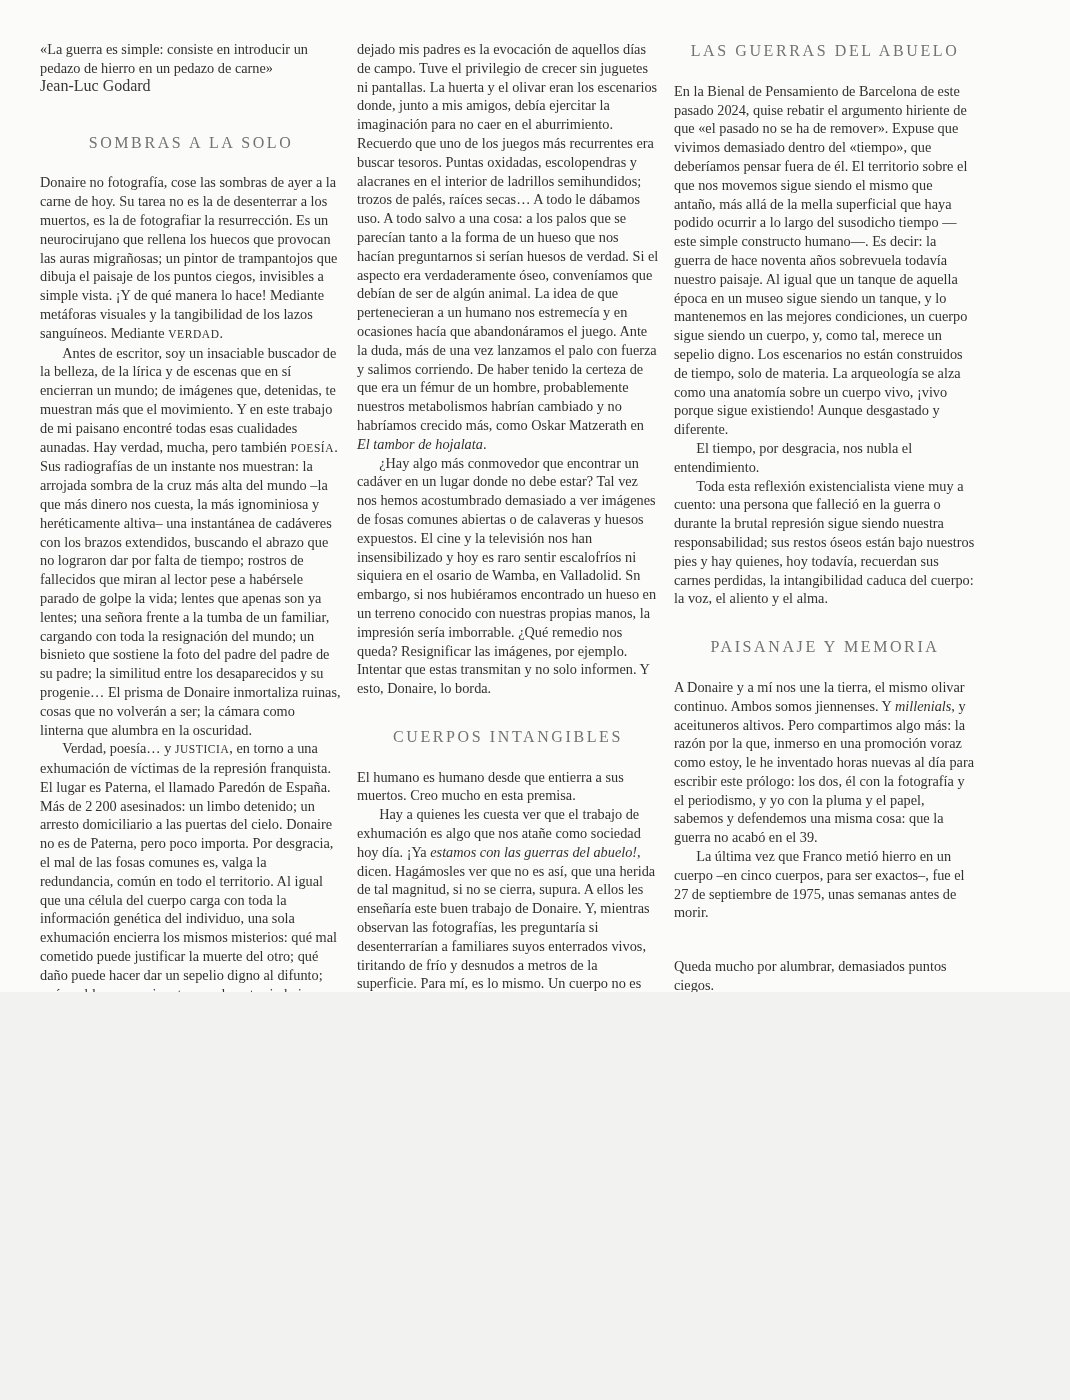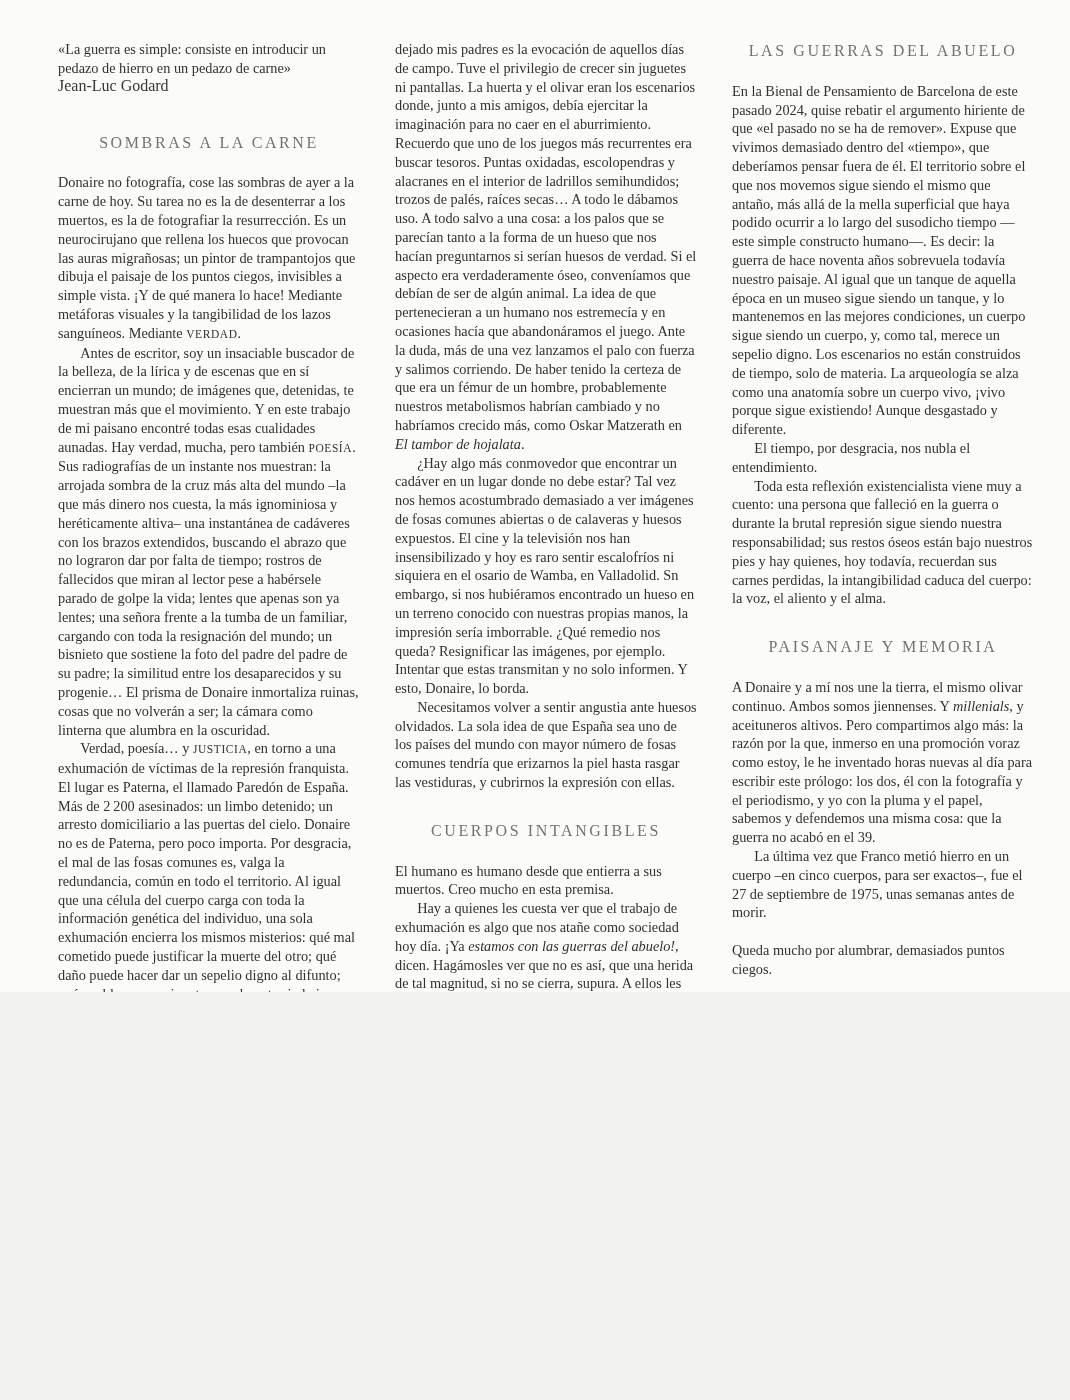--- a/index.html
+++ b/index.html
@@ -1,28 +1,28 @@
 <!DOCTYPE html>
 <html><head>
 <meta charset="utf-8">
 <style>
   html,body{margin:0;padding:0;background:#f2f2f0;}
   .page{
     width:1070px;height:992px;box-sizing:border-box;
     background:#fbfbf9;color:#34312c;
-    padding:40px 52px 0 58px;
-    display:flex;gap:35px;
+    padding:40px 52px 0 40px;
+    display:flex;gap:15px;
     font-family:"Liberation Serif","DejaVu Serif",serif;
     overflow:hidden;
     -webkit-font-smoothing:antialiased;
   }
   .col{flex:0 0 302px;width:302px;font-size:14.3px;line-height:18.8px;text-align:left;hyphens:none;}
   .col p{margin:0;}
   p.ind{text-indent:1.55em;}
-  p.close{margin-top:19px;}
+  p.close{margin-top:35px;}
   .quote{margin:0;}
   .attr{font-size:16px;line-height:16px;margin:5px 0 14px 0;color:#3a3732;}
   h2.h{
     font-weight:400;font-size:16px;letter-spacing:2.6px;
     color:#73726e;text-align:center;
     margin:30px 0 21px 0;
     font-family:"Liberation Serif","DejaVu Serif",serif;
     white-space:nowrap;
   }
   h2.h.first{margin-top:2px;}
@@ -31,32 +31,31 @@
   i{}
 </style>
 </head>
 <body>
 
 <div class="page">
 
   <div class="col">
     <p class="quote">«La guerra es simple: consiste en introducir un pedazo de hierro en un pedazo de carne»</p>
     <p class="attr">Jean-Luc Godard</p>
-    <h2 class="h roomy">SOMBRAS A LA CARNE</h2>
+    <h2 class="h roomy">SOMBRAS A LA SOLO</h2>
     <p>Donaire no fotografía, cose las sombras de ayer a la carne de hoy. Su tarea no es la de desenterrar a los muertos, es la de fotografiar la resurrección. Es un neurocirujano que rellena los huecos que provocan las auras migrañosas; un pintor de trampantojos que dibuja el paisaje de los puntos ciegos, invisibles a simple vista. ¡Y de qué manera lo hace! Mediante metáforas visuales y la tangibilidad de los lazos sanguíneos. Mediante <sc>VERDAD</sc>.</p>
     <p class="ind">Antes de escritor, soy un insaciable buscador de la belleza, de la lírica y de escenas que en sí encierran un mundo; de imágenes que, detenidas, te muestran más que el movimiento. Y en este trabajo de mi paisano encontré todas esas cualidades aunadas. Hay verdad, mucha, pero también <sc>POESÍA</sc>. Sus radiografías de un instante nos muestran: la arrojada sombra de la cruz más alta del mundo –la que más dinero nos cuesta, la más ignominiosa y heréticamente altiva– una instantánea de cadáveres con los brazos extendidos, buscando el abrazo que no lograron dar por falta de tiempo; rostros de fallecidos que miran al lector pese a habérsele parado de golpe la vida; lentes que apenas son ya lentes; una señora frente a la tumba de un familiar, cargando con toda la resignación del mundo; un bisnieto que sostiene la foto del padre del padre de su padre; la similitud entre los desaparecidos y su progenie… El prisma de Donaire inmortaliza ruinas, cosas que no volverán a ser; la cámara como linterna que alumbra en la oscuridad.</p>
     <p class="ind">Verdad, poesía… y <sc>JUSTICIA</sc>, en torno a una exhumación de víctimas de la represión franquista. El lugar es Paterna, el llamado Paredón de España. Más de 2 200 asesinados: un limbo detenido; un arresto domiciliario a las puertas del cielo. Donaire no es de Paterna, pero poco importa. Por desgracia, el mal de las fosas comunes es, valga la redundancia, común en todo el territorio. Al igual que una célula del cuerpo carga con toda la información genética del individuo, una sola exhumación encierra los mismos misterios: qué mal cometido puede justificar la muerte del otro; qué daño puede hacer dar un sepelio digno al difunto; qué pueblo somos si metemos al contrario bajo tierra y nos sentamos encima para que no salga nunca más… <sc>VERDAD, POESÍA Y JUSTICIA.</sc></p>
     <h2 class="h">UN SOLO CARNE</h2>
     <p>Me crie en el cerro más alto de Úbeda, a un olivar y medio del lugar de nacimiento de Donaire. El mayor patrimonio que me han</p>
   </div>
 
   <div class="col">
     <p>dejado mis padres es la evocación de aquellos días de campo. Tuve el privilegio de crecer sin juguetes ni pantallas. La huerta y el olivar eran los escenarios donde, junto a mis amigos, debía ejercitar la imaginación para no caer en el aburrimiento. Recuerdo que uno de los juegos más recurrentes era buscar tesoros. Puntas oxidadas, escolopendras y alacranes en el interior de ladrillos semihundidos; trozos de palés, raíces secas… A todo le dábamos uso. A todo salvo a una cosa: a los palos que se parecían tanto a la forma de un hueso que nos hacían preguntarnos si serían huesos de verdad. Si el aspecto era verdaderamente óseo, conveníamos que debían de ser de algún animal. La idea de que pertenecieran a un humano nos estremecía y en ocasiones hacía que abandonáramos el juego. Ante la duda, más de una vez lanzamos el palo con fuerza y salimos corriendo. De haber tenido la certeza de que era un fémur de un hombre, probablemente nuestros metabolismos habrían cambiado y no habríamos crecido más, como Oskar Matzerath en <i>El tambor de hojalata</i>.</p>
     <p class="ind">¿Hay algo más conmovedor que encontrar un cadáver en un lugar donde no debe estar? Tal vez nos hemos acostumbrado demasiado a ver imágenes de fosas comunes abiertas o de calaveras y huesos expuestos. El cine y la televisión nos han insensibilizado y hoy es raro sentir escalofríos ni siquiera en el osario de Wamba, en Valladolid. Sn embargo, si nos hubiéramos encontrado un hueso en un terreno conocido con nuestras propias manos, la impresión sería imborrable. ¿Qué remedio nos queda? Resignificar las imágenes, por ejemplo. Intentar que estas transmitan y no solo informen. Y esto, Donaire, lo borda.</p>
-    <p class="ind">Necesitamos volver a sentir angustia ante huesos olvidados. La sola idea de que España sea uno de los países del mundo con mayor número de fosas comunes tendría que erizarnos la piel hasta rasgar las vestiduras, y cubrirnos la expresión con ellas.</p>
     <h2 class="h">CUERPOS INTANGIBLES</h2>
     <p>El humano es humano desde que entierra a sus muertos. Creo mucho en esta premisa.</p>
     <p class="ind">Hay a quienes les cuesta ver que el trabajo de exhumación es algo que nos atañe como sociedad hoy día. ¡Ya <i>estamos con las guerras del abuelo!</i>, dicen. Hagámosles ver que no es así, que una herida de tal magnitud, si no se cierra, supura. A ellos les enseñaría este buen trabajo de Donaire. Y, mientras observan las fotografías, les preguntaría si desenterrarían a familiares suyos enterrados vivos, tiritando de frío y desnudos a metros de la superficie. Para mí, es lo mismo. Un cuerpo no es solo piel y movimiento; los huesos son la estructura que sostiene el milagro de la vida. ¡Quién sabe si el alma no estará en los tuétanos y no en la glándula pineal!</p>
   </div>
 
   <div class="col">
     <h2 class="h first">LAS GUERRAS DEL ABUELO</h2>
     <p>En la Bienal de Pensamiento de Barcelona de este pasado 2024, quise rebatir el argumento hiriente de que «el pasado no se ha de remover». Expuse que vivimos demasiado dentro del «tiempo», que deberíamos pensar fuera de él. El territorio sobre el que nos movemos sigue siendo el mismo que antaño, más allá de la mella superficial que haya podido ocurrir a lo largo del susodicho tiempo —este simple constructo humano—. Es decir: la guerra de hace noventa años sobrevuela todavía nuestro paisaje. Al igual que un tanque de aquella época en un museo sigue siendo un tanque, y lo mantenemos en las mejores condiciones, un cuerpo sigue siendo un cuerpo, y, como tal, merece un sepelio digno. Los escenarios no están construidos de tiempo, solo de materia. La arqueología se alza como una anatomía sobre un cuerpo vivo, ¡vivo porque sigue existiendo! Aunque desgastado y diferente.</p>
     <p class="ind">El tiempo, por desgracia, nos nubla el entendimiento.</p>
     <p class="ind">Toda esta reflexión existencialista viene muy a cuento: una persona que falleció en la guerra o durante la brutal represión sigue siendo nuestra responsabilidad; sus restos óseos están bajo nuestros pies y hay quienes, hoy todavía, recuerdan sus carnes perdidas, la intangibilidad caduca del cuerpo: la voz, el aliento y el alma.</p>

